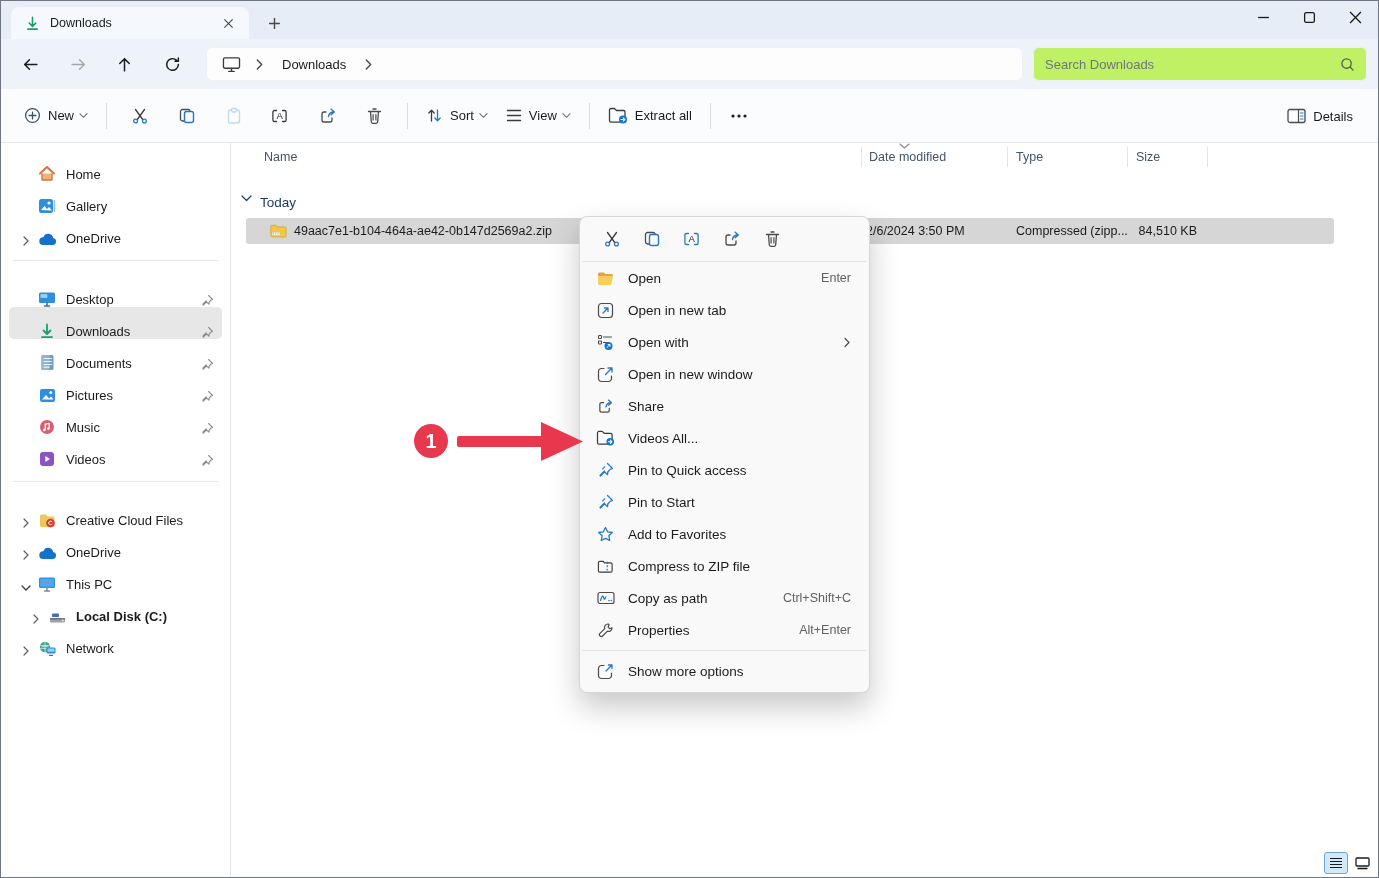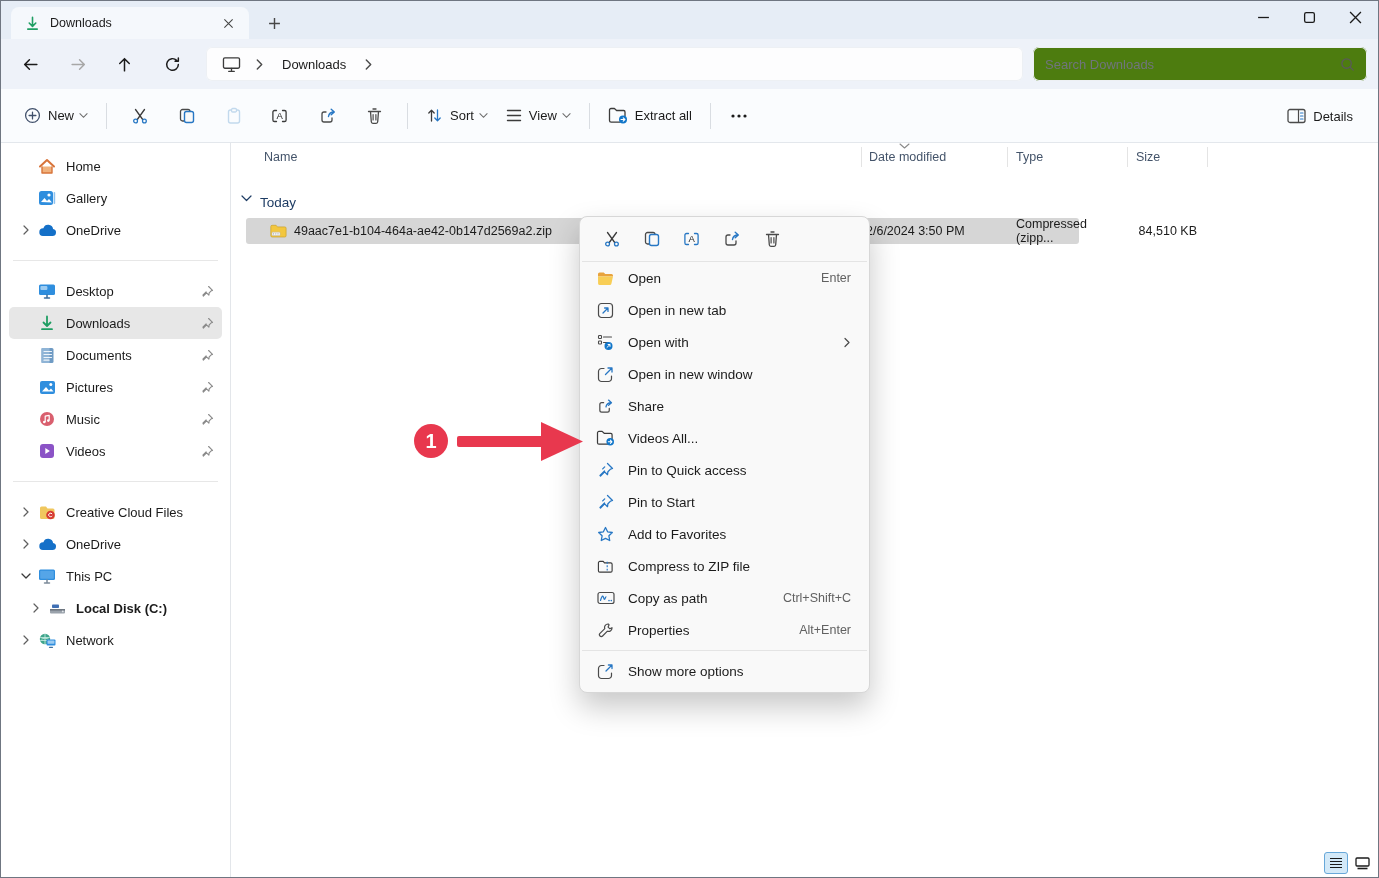--- a/index.html
+++ b/index.html
@@ -18,57 +18,57 @@
   .caption-btns { position:absolute; right:0; top:0; height:32px; display:flex; }
   .cap { width:46px; height:32px; display:flex; align-items:center; justify-content:center; }
 
   
   .navbar { position:absolute; left:0; top:38px; right:0; height:50px; background:#eef2f9; }
   .nav-ic { position:absolute; top:9px; width:32px; height:32px; border-radius:5px;
             display:flex; align-items:center; justify-content:center; }
   .addr { position:absolute; left:205px; top:8px; width:817px; height:34px; background:#fdfdfe;
           border-radius:6px; display:flex; align-items:center; padding:0 10px; box-shadow:0 0 0 1px #edf0f4 inset; }
   .addr .seg { font-size:13px; margin:0 4px; padding:3px 6px; border-radius:4px; }
-  .searchbox { position:absolute; left:1032px; top:8px; width:334px; height:34px; background:#4d7c0f;
+  .searchbox { position:absolute; left:1032px; top:8px; width:334px; height:34px; background:#bef264;
                border-radius:6px; display:flex; align-items:center; padding:0 12px; box-shadow:0 0 0 1px #edf0f4 inset; }
   .searchbox input { border:none; outline:none; background:transparent; flex:1; font-size:13px;
                      font-family:"Liberation Sans",sans-serif; color:#1b1b1b; }
   .searchbox input::placeholder { color:#70757d; }
 
   
   .toolbar { position:absolute; left:0; top:88px; right:0; height:54px; background:#fafcfe;
              border-bottom:1px solid #e3e7ec; display:flex; align-items:center; padding-left:14px; }
   .tbtn { height:36px; border-radius:5px; display:flex; align-items:center; gap:7px; padding:0 9px; font-size:13px; }
   .ibtn { width:47px; height:36px; border-radius:5px; display:flex; align-items:center; justify-content:center; }
   .tb-sep { width:1px; height:26px; background:#d9dde2; margin:0 9px; }
   .tb-right { position:absolute; right:16px; top:9px; }
   .disabled { opacity:.45; }
   .chev { margin-left:-2px; }
 
   
   .sidebar { position:absolute; left:0; top:142px; bottom:0; width:230px; background:#fff;
              border-right:1px solid #e3e6ea; padding-top:7px; font-size:13px; }
-  .side-item { height:32px; margin:0 8px; border-radius:5px; display:flex; align-items:center; padding:0 8px 0 6px; }
+  .side-item { height:32px; margin:0 8px; border-radius:5px; display:flex; align-items:flex-end; padding:0 8px 0 6px; }
   .side-item.selected { background:#e7e7e7; }
   .exp { width:22px; display:flex; align-items:center; justify-content:center; flex:none; }
   .sicon { width:20px; display:flex; align-items:center; justify-content:center; flex:none; margin-right:9px; }
   .slabel { flex:1; white-space:nowrap; overflow:hidden; }
   .pin { flex:none; }
   .side-gap { border-top:1px solid #e7e7e7; margin:14px 12px; }
   .indent { margin-left:18px;font-weight:bold; }
 
   
   .filearea { position:absolute; left:230px; top:142px; right:0; bottom:0; background:#fff; }
   .cols { position:relative; height:28px; font-size:12.5px; color:#44546a; }
   .col-h { position:absolute; top:7px; }
   .col-line { position:absolute; top:4px; height:20px; width:1px; background:#e4e4e4; }
   .sortmark { position:absolute; top:0px; }
   .group-row { position:relative; height:30px; margin-top:12px; display:flex; align-items:center; }
   .group-label { color:#1e3c64; font-size:13.5px; margin-left:8px;margin-top:8px; }
-  .file-row { position:relative; height:26px; width:833px; margin:5px 0 0 15px; background:#d6d6d6;
+  .file-row { position:relative; height:26px; width:1088px; margin:5px 0 0 15px; background:#d6d6d6;
               border-radius:3px; font-size:12.5px; display:flex; align-items:center; }
   .fr-name { position:absolute; left:24px; display:flex; align-items:center; gap:7px; }
   .fr-date { position:absolute; left:620px; }
   .fr-type { position:absolute; left:770px; }
   .fr-size { position:absolute; left:838px; width:113px; text-align:right; }
 
   
   .ctxmenu { position:absolute; left:578px; top:215px; width:291px; background:#f9f9f9;
              border:1px solid #d7d7d7; border-radius:8px; box-shadow:0 14px 30px rgba(0,0,0,.22);
              padding-bottom:5px; z-index:50; }

